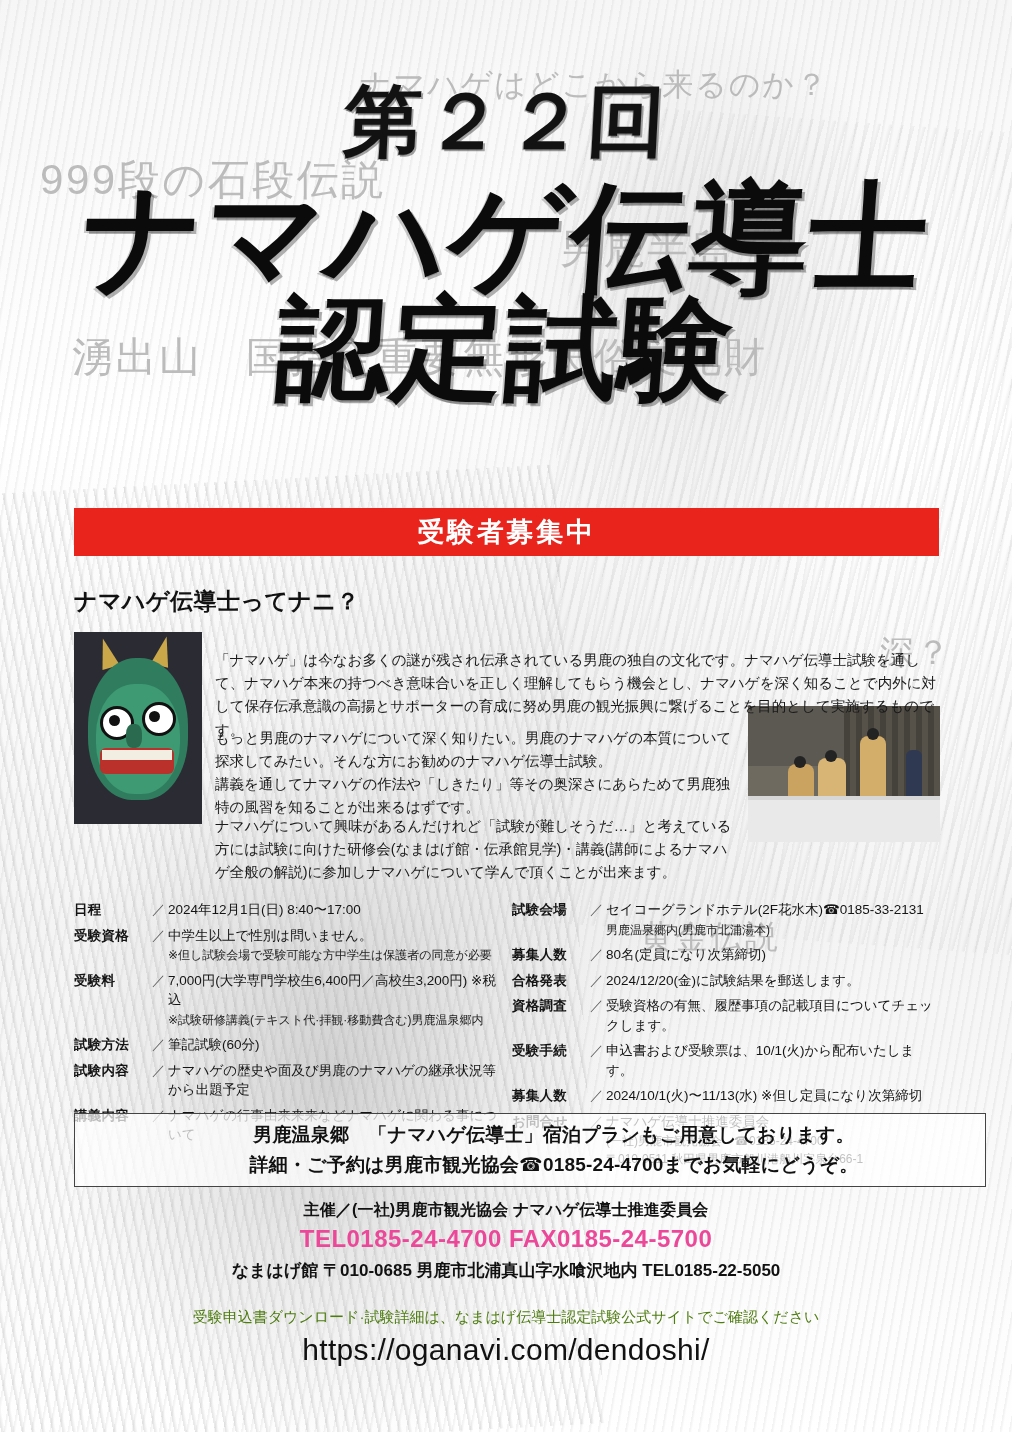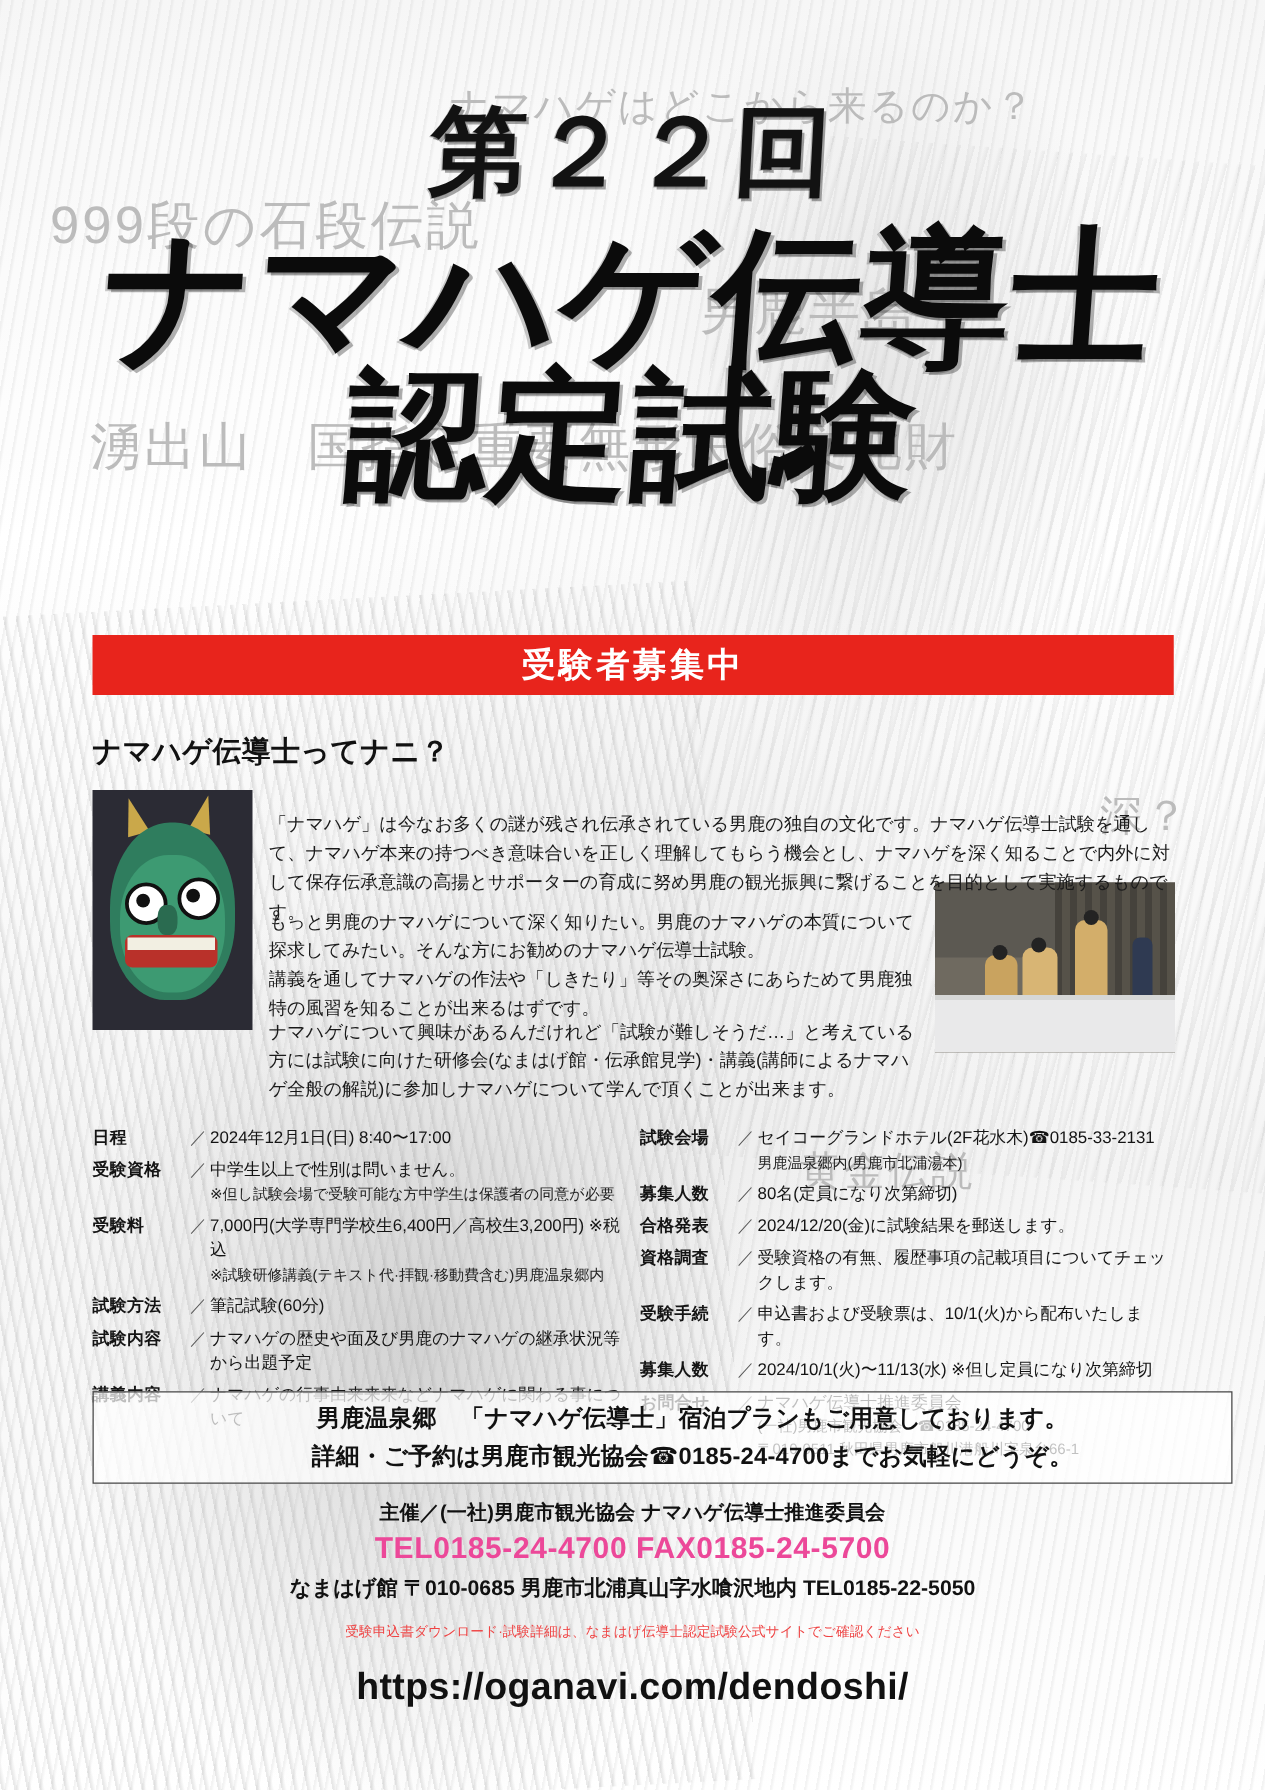--- a/index.html
+++ b/index.html
@@ -140,22 +140,22 @@
     display:flex;flex-direction:column;align-items:center;justify-content:center;gap:4px;padding-left:48px;
   }
   .hotel-line{font-size:19px;font-weight:700;letter-spacing:.01em;color:#111;}
 
   
   .footer{position:absolute;left:0;top:1200px;width:1012px;text-align:center;}
   .f1{font-size:16px;font-weight:700;letter-spacing:.01em;color:#111;}
   .f2{font-size:24px;font-weight:700;letter-spacing:.02em;color:#ec4899;margin-top:4px;}
   .f3{font-size:23px;font-weight:700;color:#111;margin-top:6px;}
   .f4{font-size:17px;font-weight:700;color:#111;margin-top:6px;}
-  .f5{font-size:11px;color:#ef4444;margin-top:16px;}
-  .f6{font-size:30px;font-weight:700;color:#111;margin-top:20px;letter-spacing:.01em;}
+  .f5{font-size:15px;color:#4d7c0f;margin-top:26px;}
+  .f6{font-size:30px;font-weight:400;color:#111;margin-top:6px;letter-spacing:.01em;}
 </style>
 </head>
 <body>
 
 <div class="bg">
   <div class="bg-base"></div>
   <div class="bg-straw"></div>
   <div class="bg-straw2"></div>
   <div class="bg-straw3"></div>
   <div class="bg-wash"></div>

